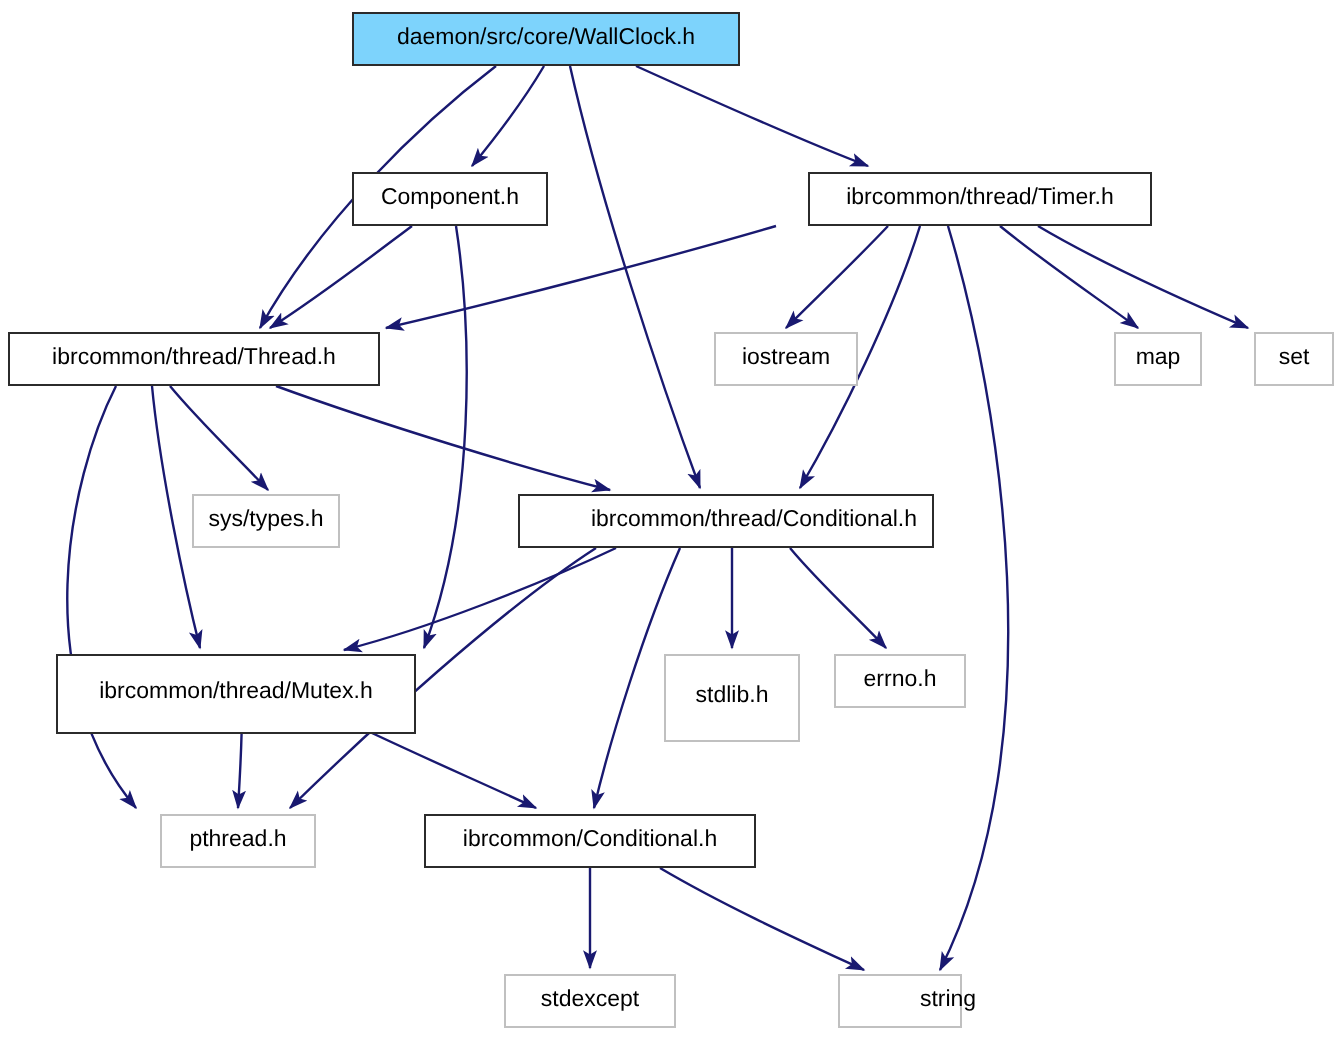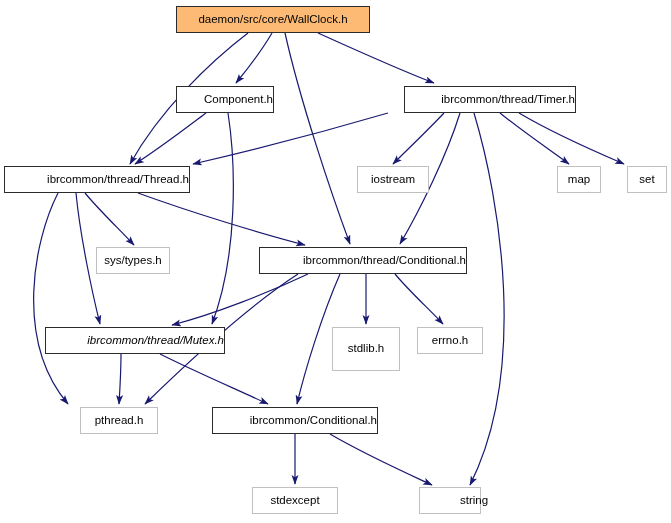--- a/index.html
+++ b/index.html
@@ -33,24 +33,23 @@
     white-space: nowrap;
     font-size: 11.5px;
     line-height: 1;
     color: #000000;
     background: #ffffff;
     border: 1px solid #c0c0c0;
     z-index: 5;
   }
   .graph-node.project {
     border: 1.6px solid #2b2b2b;
-    justify-content: flex-end;
   }
   .graph-node.root {
-    background: #fdba74;
+    background: #7dd3fc;
     border: 1.6px solid #2b2b2b;
   }
 </style>
 </head>
 <body>
 
 <div id="graph-canvas">
   <svg id="edge-layer" viewBox="0 0 671 523" xmlns="http://www.w3.org/2000/svg">
     <defs>
       <marker id="arrowhead" markerWidth="9" markerHeight="9" refX="7.4" refY="3.1" orient="auto" markerUnits="strokeWidth">
@@ -106,21 +105,21 @@
       </div>
       <div class="graph-node system" style="left: 627px; top: 166px; width: 40px; height: 27px;">
         <span>set</span>
       </div>
       <div class="graph-node system" style="left: 96px; top: 247px; width: 74px; height: 27px;">
         <span>sys/types.h</span>
       </div>
       <div class="graph-node project" style="left: 259px; top: 247px; width: 208px; height: 27px; padding-left: 28px;">
         <span>ibrcommon/thread/Conditional.h</span>
       </div>
-      <div class="graph-node project" style="left: 45px; top: 327px; width: 180px; height: 27px; font-style: italic;">
+      <div class="graph-node project" style="left: 28px; top: 327px; width: 180px; height: 40px;">
         <span>ibrcommon/thread/Mutex.h</span>
       </div>
       <div class="graph-node system" style="left: 332px; top: 327px; width: 68px; height: 44px;">
         <span>stdlib.h</span>
       </div>
       <div class="graph-node system" style="left: 417px; top: 327px; width: 66px; height: 27px;">
         <span>errno.h</span>
       </div>
       <div class="graph-node system" style="left: 80px; top: 407px; width: 78px; height: 27px;">
         <span>pthread.h</span>

